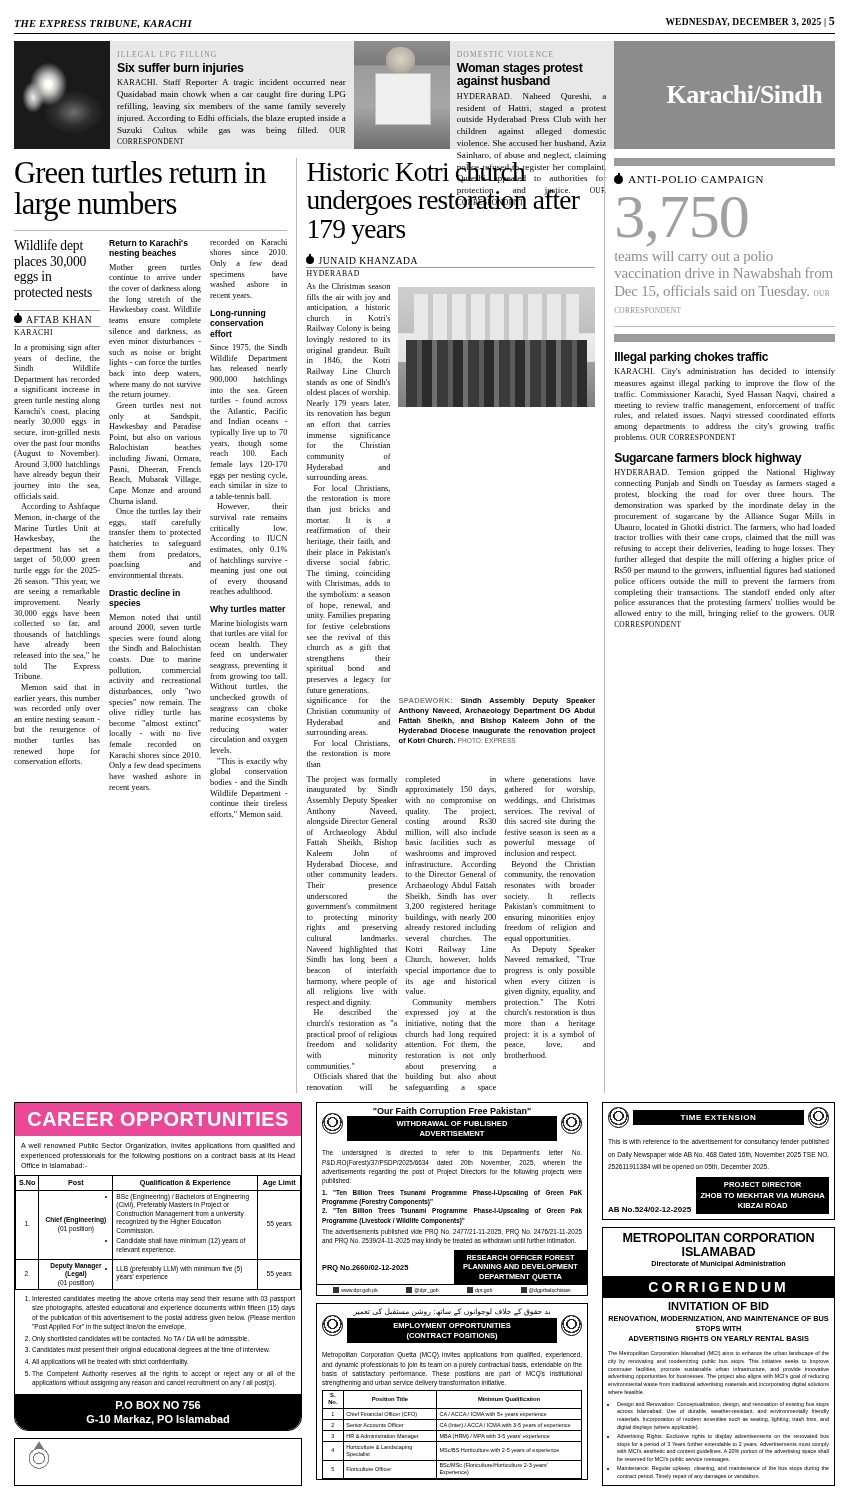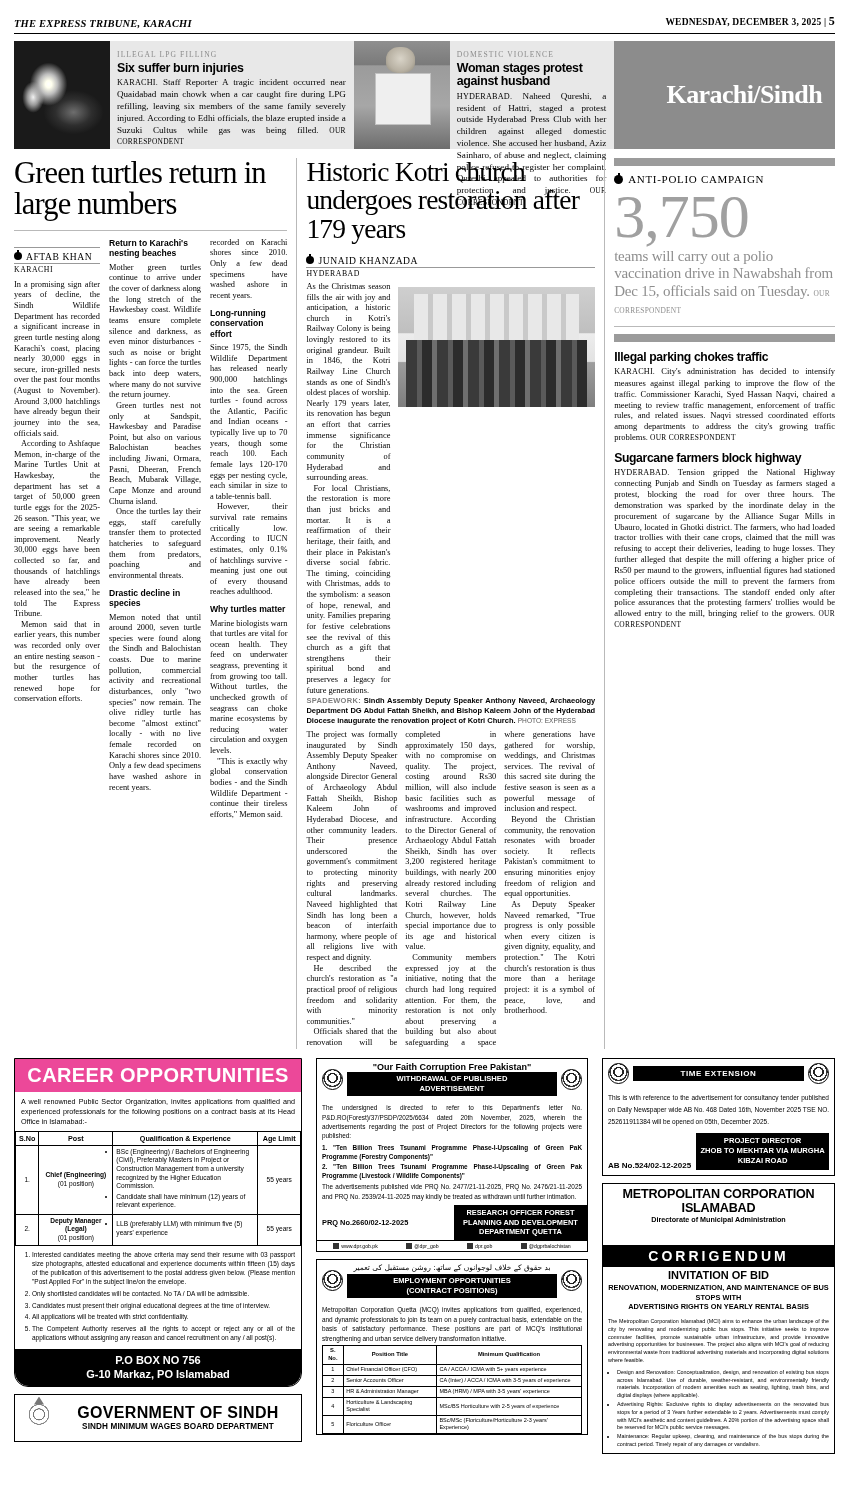--- a/index.html
+++ b/index.html
@@ -258,21 +258,21 @@
   .sico{width:6px;height:6px;background:#333;display:inline-block;margin-right:2px;vertical-align:-1px;}
 
   .urdu { font-family:"DejaVu Sans", sans-serif; font-size:7.5px; direction:rtl; }
 
   table.emptab { width:100%; border-collapse:collapse; font-family:"Liberation Sans",sans-serif;}
   table.emptab th, table.emptab td{ border:.6px solid #000; padding:1.5px 2.5px; font-size:5.5px; line-height:1.28; vertical-align:middle;}
   table.emptab th{font-weight:bold;font-size:5.8px;text-align:center;}
 
   
   .mciwrap .l1{font-family:"Liberation Sans",sans-serif;font-size:12.6px;font-weight:bold;text-align:center;letter-spacing:-.2px;padding-top:3px;}
-  .mciwrap .l2{font-family:"Liberation Sans",sans-serif;font-size:7.2px;font-weight:bold;text-align:center;padding-bottom:21px;}
+  .mciwrap .l2{font-family:"Liberation Sans",sans-serif;font-size:7.2px;font-weight:bold;text-align:center;padding-bottom:8px;}
   .corrigendum{background:#000;color:#fff;text-align:center;font-family:"Liberation Sans",sans-serif;font-weight:bold;font-size:14px;letter-spacing:3px;padding:3px 0;}
   .invit{font-family:"Liberation Sans",sans-serif;font-size:11px;font-weight:bold;text-align:center;padding:2px 0;}
   .renohead{font-family:"Liberation Sans",sans-serif;font-size:7.4px;font-weight:bold;text-align:center;line-height:1.35;padding:0 4px 3px 4px;}
   .tiny{font-family:"Liberation Sans",sans-serif;font-size:5.4px;line-height:1.42;text-align:justify;padding:3px 5px;}
   .tiny ul{padding-left:9px;margin:1.5px 0;}
   .tiny li{margin-bottom:1.5px;}
 
   .timeext{display:flex;align-items:center;gap:4px;padding:4px 5px;}
   .timeext .mid{flex:1;background:#000;color:#fff;text-align:center;font-family:"Liberation Sans",sans-serif;font-weight:bold;font-size:8px;letter-spacing:.6px;padding:3px 0;}
   .pdbox{display:flex;align-items:stretch;padding:0 5px 5px 5px;gap:5px;}
@@ -325,20 +325,21 @@
     </div>
   </div>
 
   <div class="newsarea">
 
     <div class="col-a">
       <div class="bighead">Green turtles return in large numbers</div>
       <div class="rule-thin"></div>
       <div style="display:flex;gap:9px;">
         <div style="width:86px;flex:none;">
+          <div class="deck">Wildlife dept places 30,000 eggs in protected nests</div>
           <div class="byline-wrap">
             <div class="byline">
               <span class="bullet"></span>
               <span>AFTAB KHAN</span>
             </div>
             <div class="byline-city">KARACHI</div>
           </div>
           <div class="bodytext" style="margin-top:6px;">
             <p class="first">In a promising sign after years of decline, the Sindh Wildlife Department has recorded a significant increase in green turtle nesting along Karachi's coast, placing nearly 30,000 eggs in secure, iron-grilled nests over the past four months (August to November). Around 3,000 hatchlings have already begun their journey into the sea, officials said.</p>
             <p>According to Ashfaque Memon, in-charge of the Marine Turtles Unit at Hawkesbay, the department has set a target of 50,000 green turtle eggs for the 2025-26 season. "This year, we are seeing a remarkable improvement. Nearly 30,000 eggs have been collected so far, and thousands of hatchlings have already been released into the sea," he told The Express Tribune.</p>
@@ -396,20 +397,26 @@
         </div>
         <div style="flex:1;">
           <div class="kotri-photo">
             <div class="arch"></div>
             <div class="people"></div>
           </div>
         </div>
       </div>
 
       <div style="display:flex;gap:8px;">
+        <div style="width:84px;flex:none;">
+          <div class="bodytext">
+            <p class="first">significance for the Christian community of Hyderabad and surrounding areas.</p>
+            <p>For local Christians, the restoration is more than</p>
+          </div>
+        </div>
         <div style="flex:1;">
           <div class="caption">
             <span class="cap-lead">SPADEWORK:</span><span> Sindh Assembly Deputy Speaker Anthony Naveed, Archaeology Department DG Abdul Fattah Sheikh, and Bishop Kaleem John of the Hyderabad Diocese inaugurate the renovation project of Kotri Church.</span>
             <span class="photocredit">PHOTO: EXPRESS</span>
           </div>
         </div>
       </div>
 
       <div class="bodytext threecol" style="margin-top:4px;">
         <p class="first">The project was formally inaugurated by Sindh Assembly Deputy Speaker Anthony Naveed, alongside Director General of Archaeology Abdul Fattah Sheikh, Bishop Kaleem John of Hyderabad Diocese, and other community leaders. Their presence underscored the government's commitment to protecting minority rights and preserving cultural landmarks. Naveed highlighted that Sindh has long been a beacon of interfaith harmony, where people of all religions live with respect and dignity.</p>
@@ -511,24 +518,20 @@
         </div>
         <div class="pobox">
           <div>P.O BOX NO 756</div>
           <div>G-10 Markaz, PO Islamabad</div>
         </div>
       </div>
 
       <div class="adbox">
         <div class="govhead">
           <div class="crest"></div>
-          <div class="govtxt">
-            <div class="l1">GOVERNMENT OF SINDH</div>
-            <div class="l2">SINDH MINIMUM WAGES BOARD DEPARTMENT</div>
-          </div>
         </div>
 
       </div>
     </div>
 
     <div class="ad-col-b">
 
       <div class="adbox">
         <div class="faithbar">
           <div class="emblem"></div>

